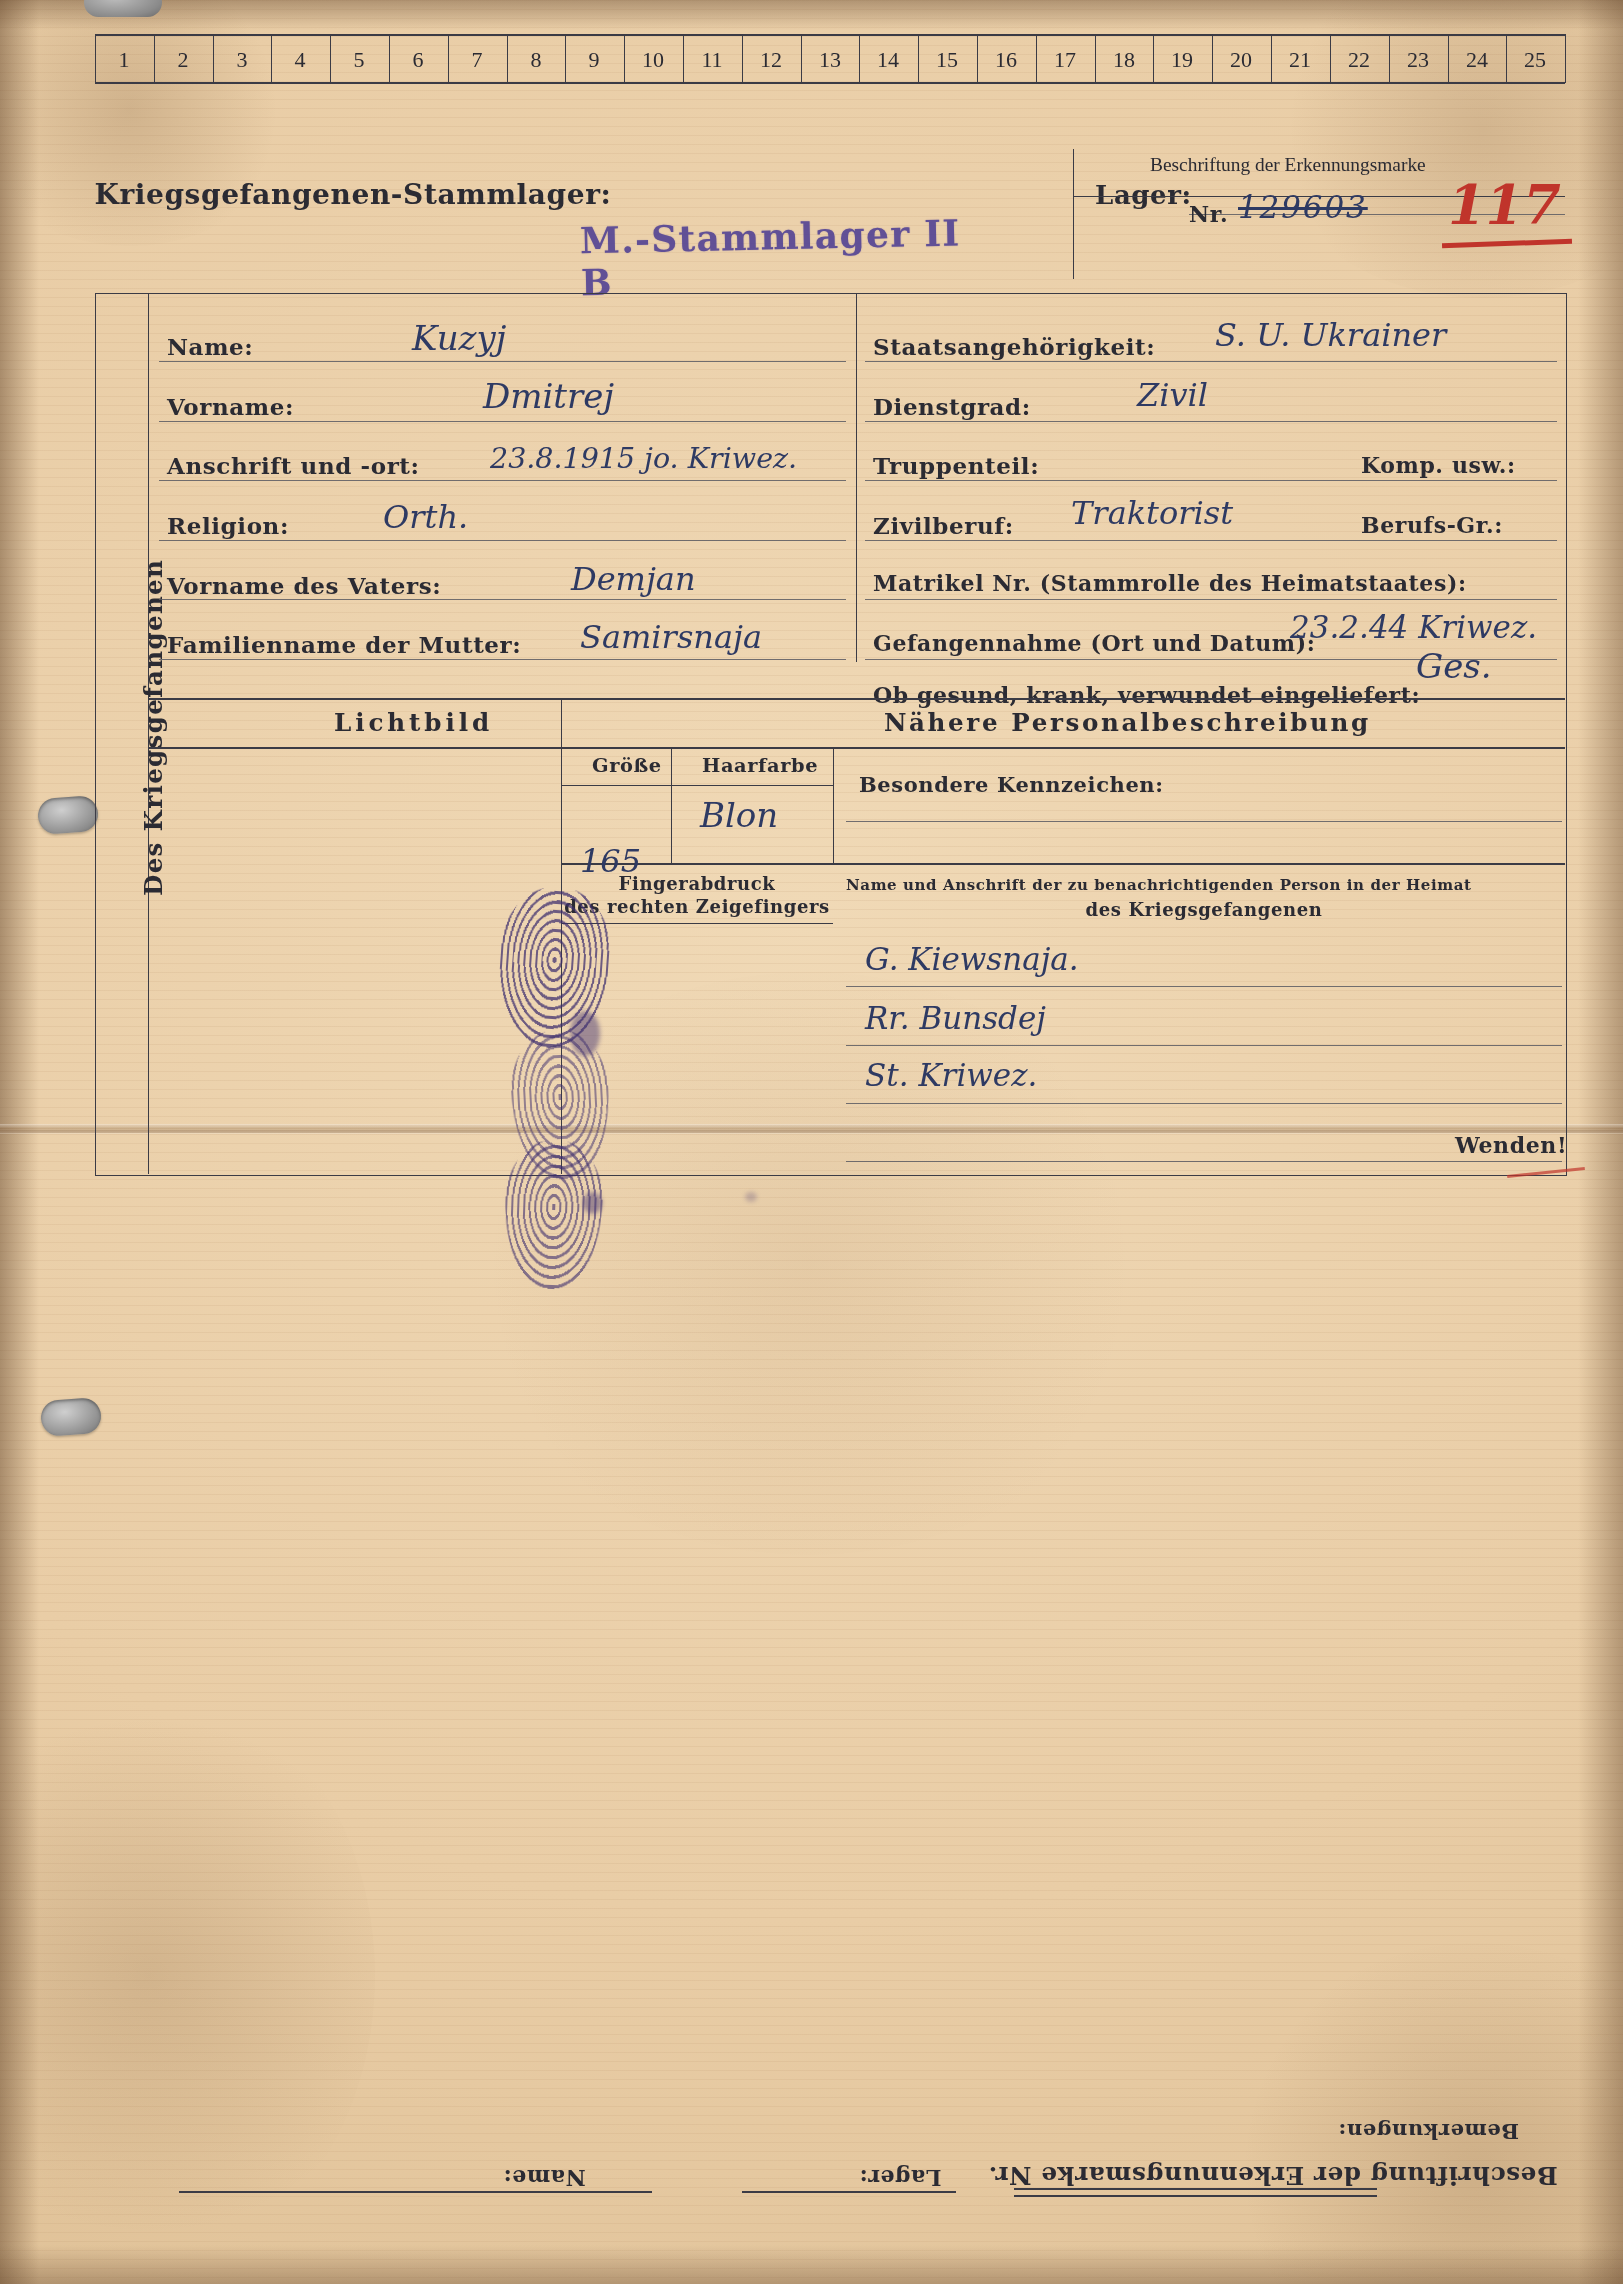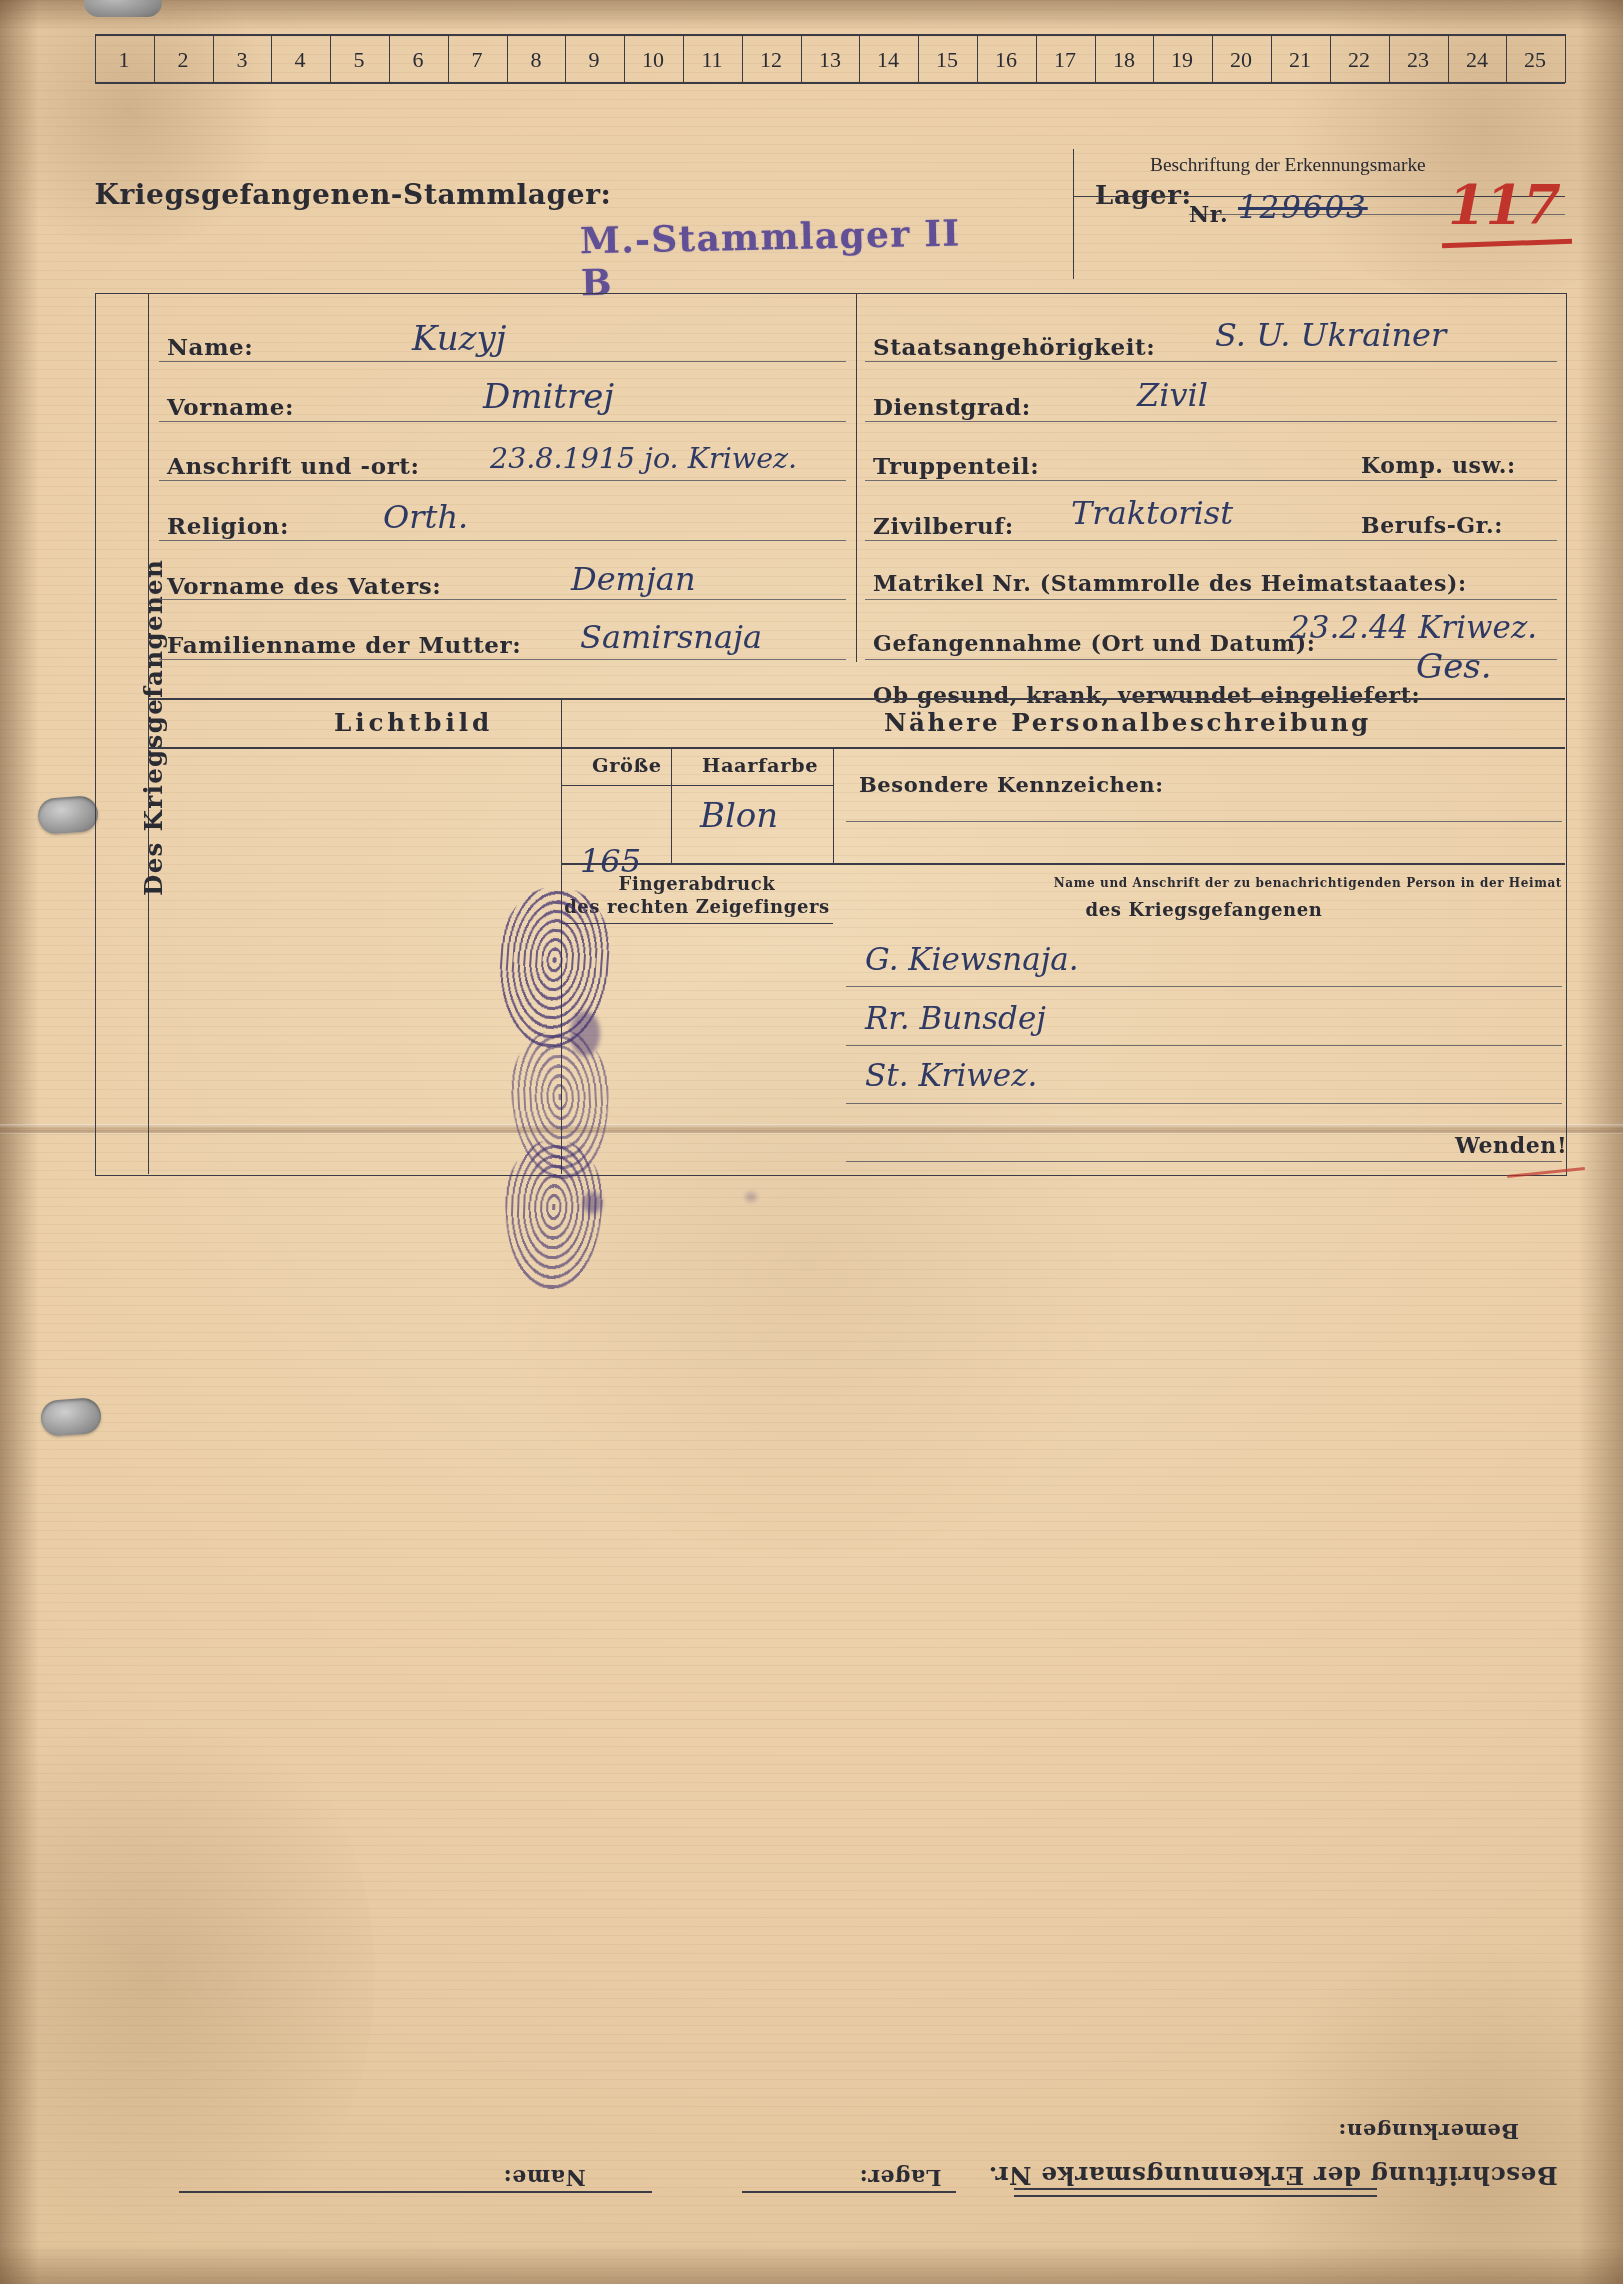--- a/index.html
+++ b/index.html
@@ -271,21 +271,21 @@
   <div class="hw" style="position:absolute;left:492px;top:768px;font-size:32px;margin-top:40px;">165</div>
   <div class="hw" style="position:absolute;left:612px;top:761px;font-size:34px;">Blon</div>
 
   <div class="frakt" style="position:absolute;left:771px;top:738px;font-size:21px;">Besondere Kennzeichen:</div>
   <div class="fieldline" style="left:758px;top:787px;width:716px;"></div>
 
   <div class="line" style="left:473px;top:889px;width:272px;height:1.3px;"></div>
   <div style="position:absolute;left:473px;top:839px;width:272px;text-align:center;font-size:18px;" class="frakt">Fingerabdruck</div>
   <div style="position:absolute;left:473px;top:862px;width:272px;text-align:center;font-size:18px;" class="frakt">des rechten Zeigefingers</div>
 
-  <div style="position:absolute;left:758px;top:842px;width:716px;text-align:right;font-size:12px;" class="frakt">Name und Anschrift der zu benachrichtigenden Person in der Heimat</div>
+  <div style="position:absolute;left:758px;top:842px;width:716px;text-align:left;font-size:15px;" class="frakt">Name und Anschrift der zu benachrichtigenden Person in der Heimat</div>
   <div style="position:absolute;left:758px;top:865px;width:716px;text-align:center;font-size:18px;" class="frakt">des Kriegsgefangenen</div>
 
   <div class="fieldline" style="left:758px;top:952px;width:716px;"></div>
   <div class="fieldline" style="left:758px;top:1011px;width:716px;"></div>
   <div class="fieldline" style="left:758px;top:1069px;width:716px;"></div>
   <div class="fieldline" style="left:758px;top:1127px;width:716px;"></div>
 
   <div class="hw" style="position:absolute;left:777px;top:907px;font-size:31px;">G. Kiewsnaja.</div>
   <div class="hw" style="position:absolute;left:777px;top:966px;font-size:31px;">Rr. Bunsdej</div>
   <div class="hw" style="position:absolute;left:777px;top:1023px;font-size:31px;">St. Kriwez.</div>

